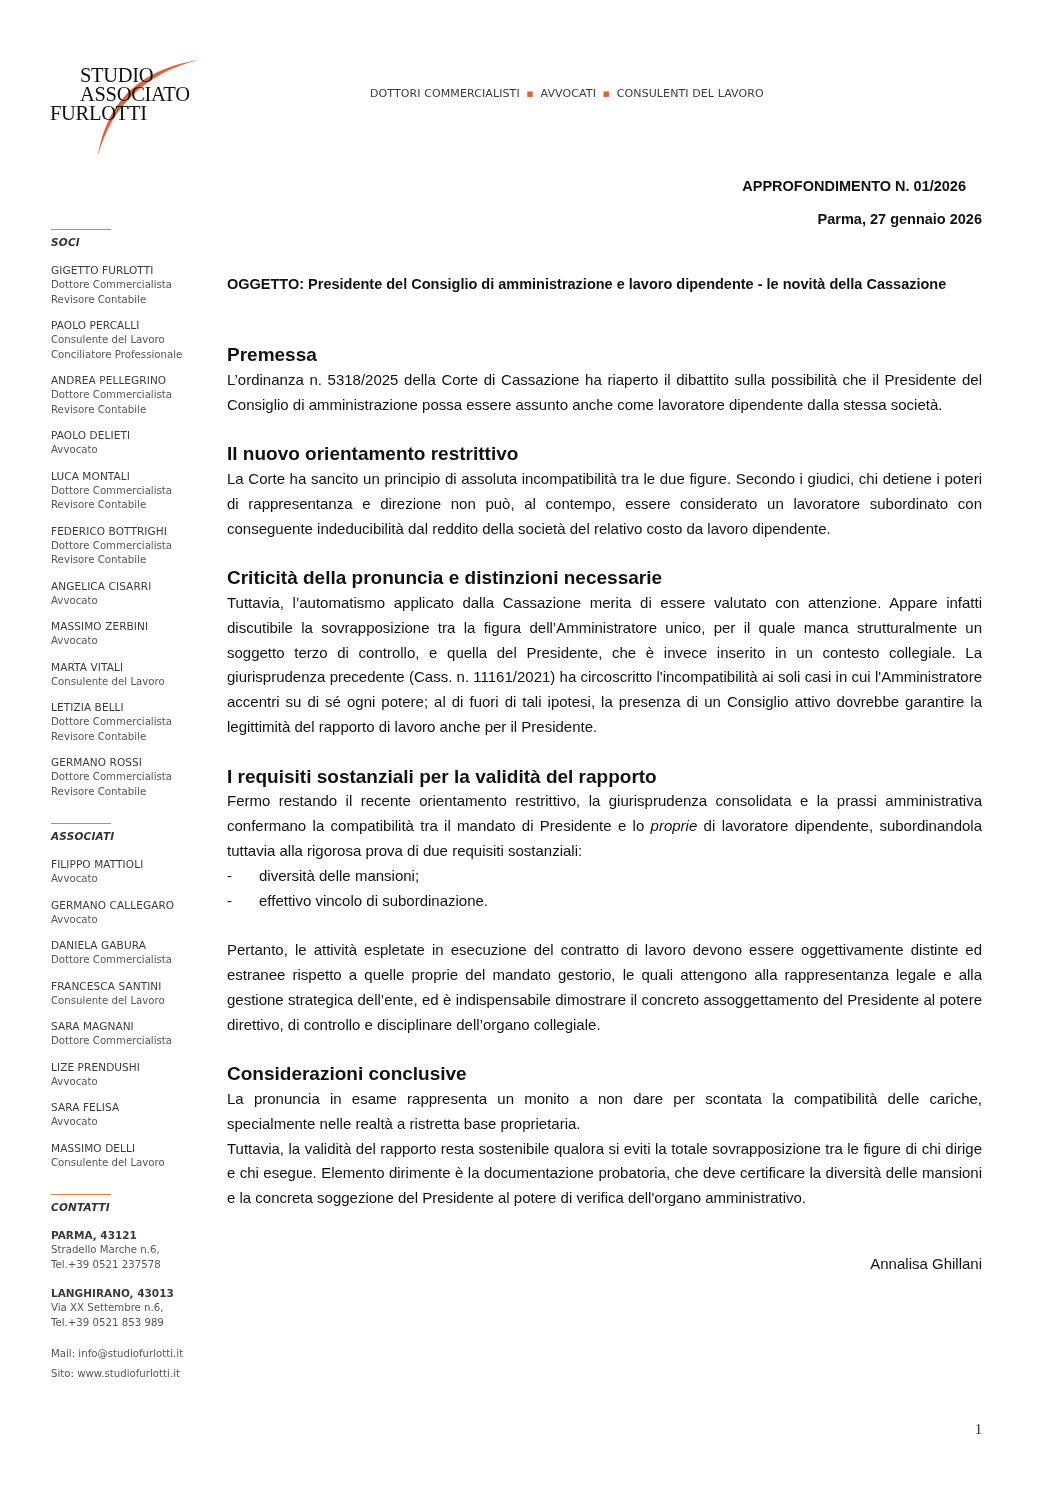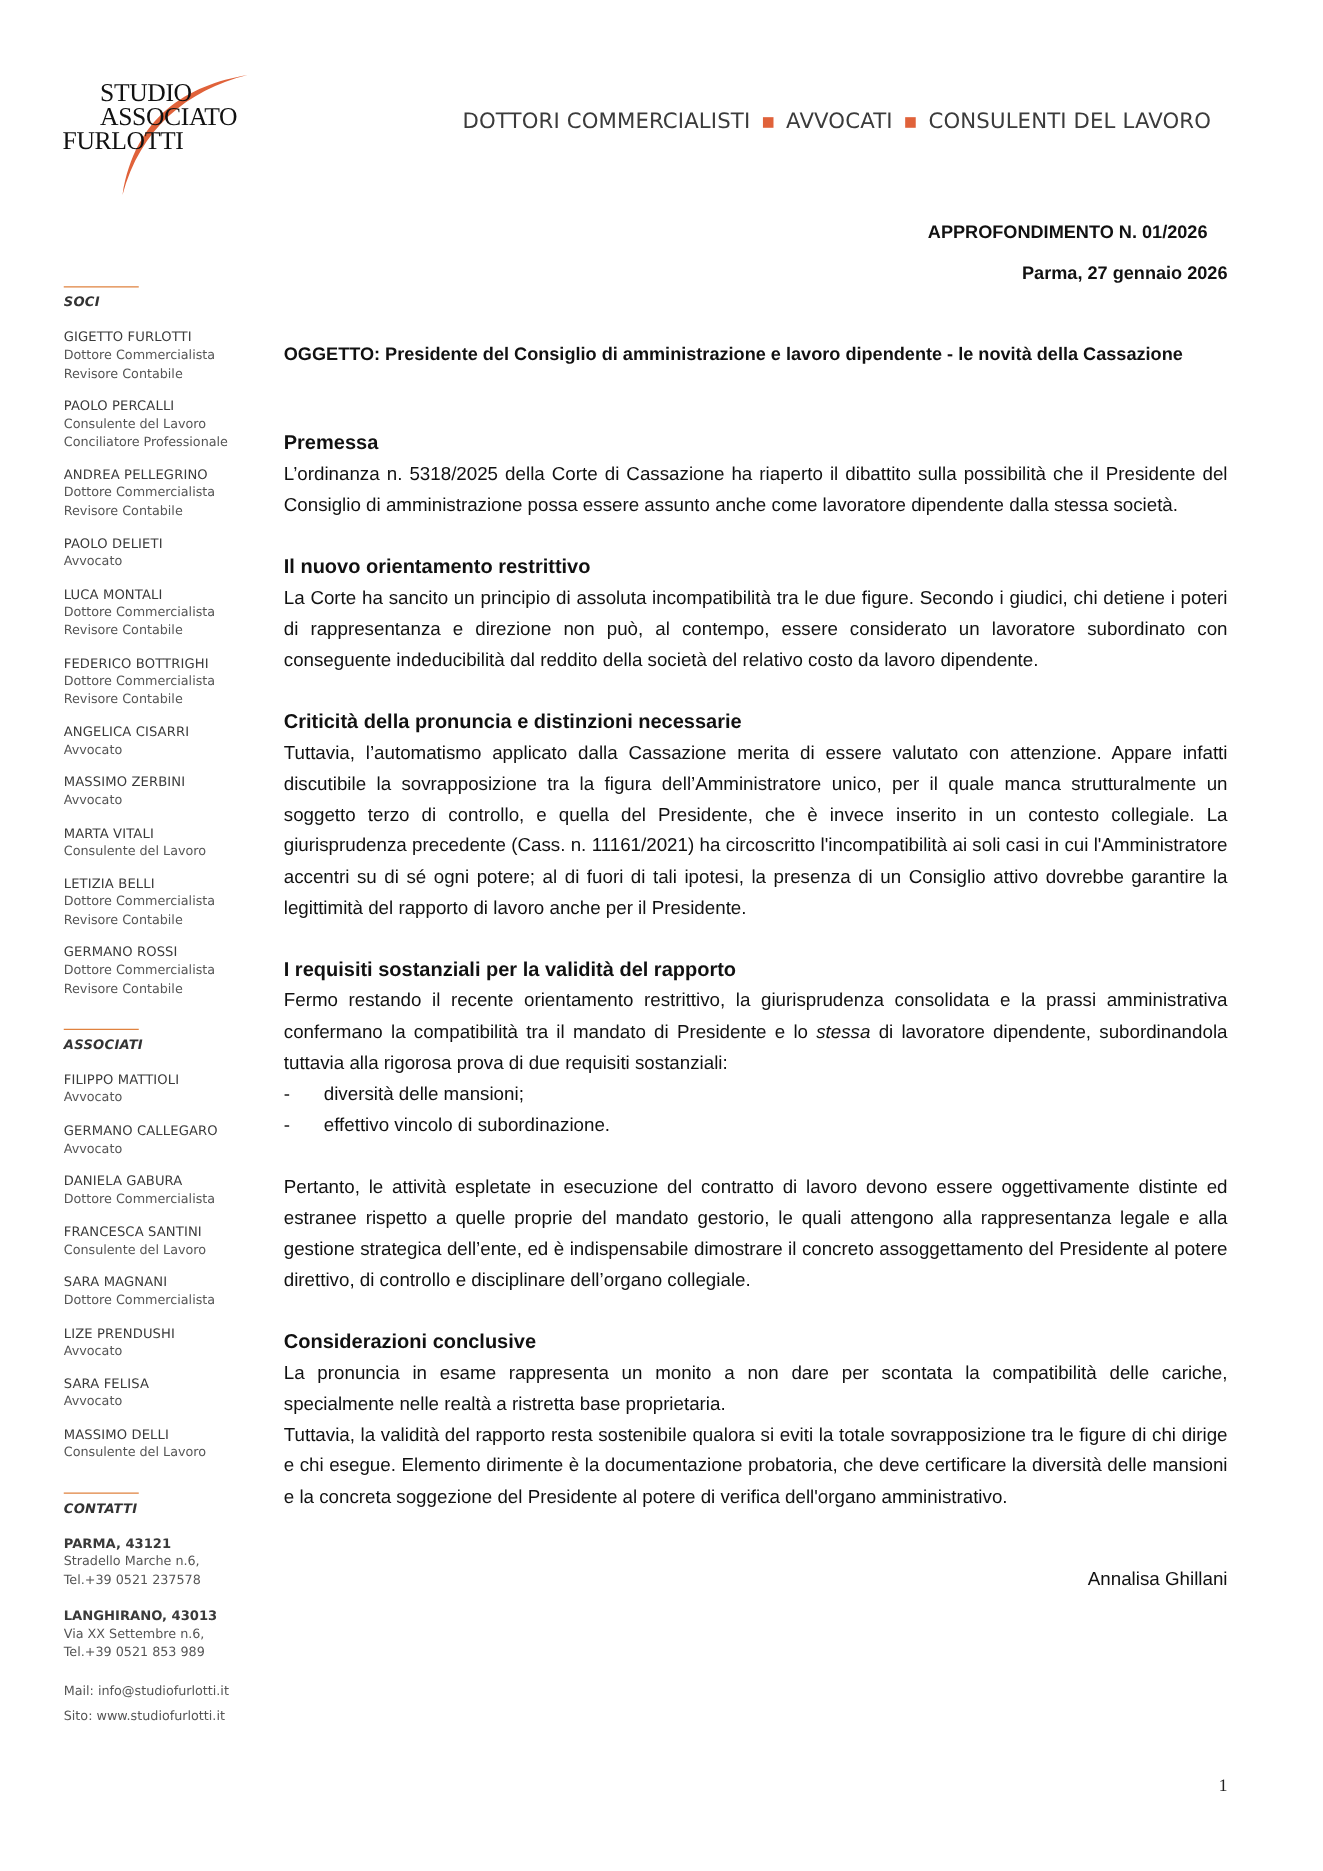--- a/index.html
+++ b/index.html
@@ -5,41 +5,41 @@
     html, body { margin: 0; padding: 0; background: #ffffff; }
     body { width: 1058px; height: 1497px; position: relative; overflow: hidden; color: #111; }
 
     .logo { position: absolute; left: 50px; top: 58px; width: 160px; height: 100px; }
     .logo svg.swoosh { position: absolute; left: 0; top: 0; }
     .logo .lt { position: absolute; font-family: "Liberation Serif", serif; font-size: 20.5px; line-height: 18px; color: #111; letter-spacing: -0.3px; }
     .logo .l1 { left: 30px; top: 8px; }
     .logo .l2 { left: 30px; top: 27px; }
     .logo .l3 { left: 0px; top: 46px; }
 
-    .tagline { position: absolute; left: 370px; top: 87px; font-family: "DejaVu Sans", sans-serif; font-size: 17px; color: #3b3b3b; letter-spacing: 0.1px; white-space: nowrap; }
+    .tagline { position: absolute; left: 370px; top: 87px; font-family: "DejaVu Sans", sans-serif; font-size: 11px; color: #3b3b3b; letter-spacing: 0.1px; white-space: nowrap; }
     .tagline .sep { color: #e0623a; margin: 0 3px; }
 
     .sidebar { position: absolute; left: 51px; top: 229px; width: 170px; font-family: "DejaVu Sans", sans-serif; color: #444; }
     .rule { width: 60px; height: 1px; background: #e0823f; margin-bottom: 6px; }
     .sect-title { font-size: 10.5px; font-style: italic; font-weight: bold; color: #333; margin-bottom: 15px; letter-spacing: 0.2px; }
     .person { margin-bottom: 11px; }
     .person .nm { font-size: 10.5px; font-weight: normal; color: #3a3a3a; line-height: 15px; letter-spacing: 0.1px; }
     .person .rl { font-size: 10.2px; color: #555; line-height: 14.5px; }
     .sect { margin-bottom: 24px; }
     .contact .nm { font-size: 10.5px; font-weight: bold; color: #3a3a3a; line-height: 15px; }
     .contact .rl { font-size: 10.2px; color: #555; line-height: 14.5px; }
     .contact { margin-bottom: 14px; }
     .meta { font-size: 10.2px; color: #555; line-height: 20px; }
 
     .main { position: absolute; left: 227px; top: 0; width: 755px; font-family: "Liberation Sans", sans-serif; font-size: 15px; color: #111; }
     .ref { position: absolute; right: 16px; top: 178px; font-weight: bold; white-space: nowrap; font-size: 14.5px; }
     .date { position: absolute; right: 0; top: 211px; font-weight: bold; white-space: nowrap; font-size: 14.5px; }
     .subject { position: absolute; left: 0; top: 276px; width: 755px; white-space: nowrap; font-size: 14.5px; font-weight: bold; }
     .body { position: absolute; left: 0; top: 343px; width: 755px; line-height: 24.8px; }
-    .body h3 { font-size: 16px; margin: 0; font-weight: bold; line-height: 24.8px; }
+    .body h3 { font-size: 19px; margin: 0; font-weight: bold; line-height: 24.8px; }
     .body p { margin: 0; text-align: justify; }
     .gap { height: 24.8px; }
     .bullet { display: flex; }
     .bullet .dash { width: 32px; }
     .sign { text-align: right; margin-top: 16px; }
     .pagenum { position: absolute; right: 76px; top: 1422px; font-family: "Liberation Serif", serif; font-size: 14px; color: #222; }
   </style>
 </head>
 <body>
 
@@ -186,21 +186,21 @@
 
     <h3>Il nuovo orientamento restrittivo</h3>
     <p>La Corte ha sancito un principio di assoluta incompatibilità tra le due figure. Secondo i giudici, chi detiene i poteri di rappresentanza e direzione non può, al contempo, essere considerato un lavoratore subordinato con conseguente indeducibilità dal reddito della società del relativo costo da lavoro dipendente.</p>
     <div class="gap"></div>
 
     <h3>Criticità della pronuncia e distinzioni necessarie</h3>
     <p>Tuttavia, l’automatismo applicato dalla Cassazione merita di essere valutato con attenzione. Appare infatti discutibile la sovrapposizione tra la figura dell’Amministratore unico, per il quale manca strutturalmente un soggetto terzo di controllo, e quella del Presidente, che è invece inserito in un contesto collegiale. La giurisprudenza precedente (Cass. n. 11161/2021) ha circoscritto l'incompatibilità ai soli casi in cui l'Amministratore accentri su di sé ogni potere; al di fuori di tali ipotesi, la presenza di un Consiglio attivo dovrebbe garantire la legittimità del rapporto di lavoro anche per il Presidente.</p>
     <div class="gap"></div>
 
     <h3>I requisiti sostanziali per la validità del rapporto</h3>
-    <p><span>Fermo restando il recente orientamento restrittivo, la giurisprudenza consolidata e la prassi amministrativa confermano la compatibilità tra il mandato di Presidente e lo </span><em>stessa</em><span> di lavoratore dipendente, subordinandola tuttavia alla rigorosa prova di due requisiti sostanziali:</span></p>
+    <p><span>Fermo restando il recente orientamento restrittivo, la giurisprudenza consolidata e la prassi amministrativa confermano la compatibilità tra il mandato di Presidente e lo </span><em>proprie</em><span> di lavoratore dipendente, subordinandola tuttavia alla rigorosa prova di due requisiti sostanziali:</span></p>
     <div class="bullet">
       <span class="dash">-</span>
       <span>diversità delle mansioni;</span>
     </div>
     <div class="bullet">
       <span class="dash">-</span>
       <span>effettivo vincolo di subordinazione.</span>
     </div>
     <div class="gap"></div>
     <p>Pertanto, le attività espletate in esecuzione del contratto di lavoro devono essere oggettivamente distinte ed estranee rispetto a quelle proprie del mandato gestorio, le quali attengono alla rappresentanza legale e alla gestione strategica dell’ente, ed è indispensabile dimostrare il concreto assoggettamento del Presidente al potere direttivo, di controllo e disciplinare dell’organo collegiale.</p>

